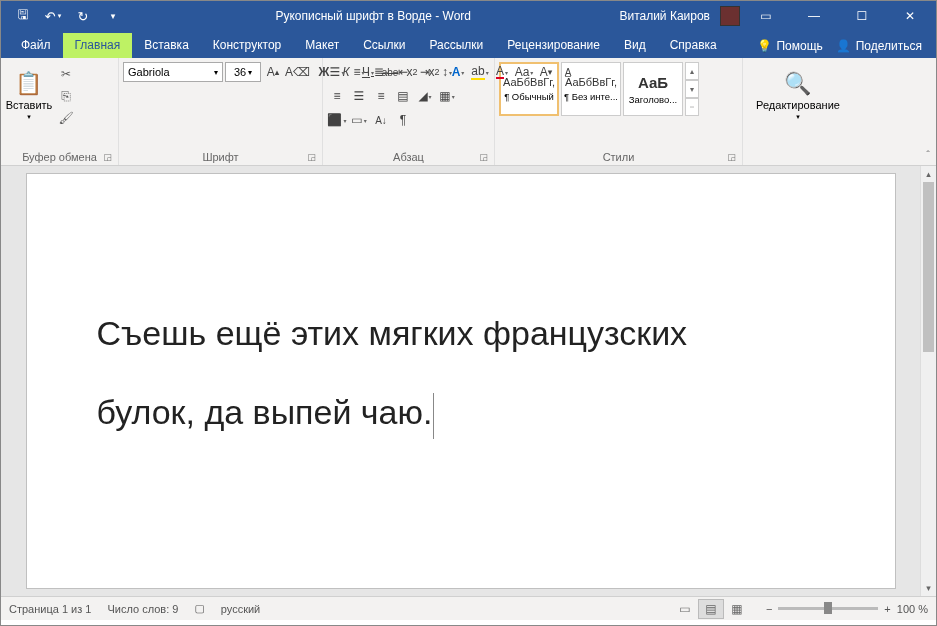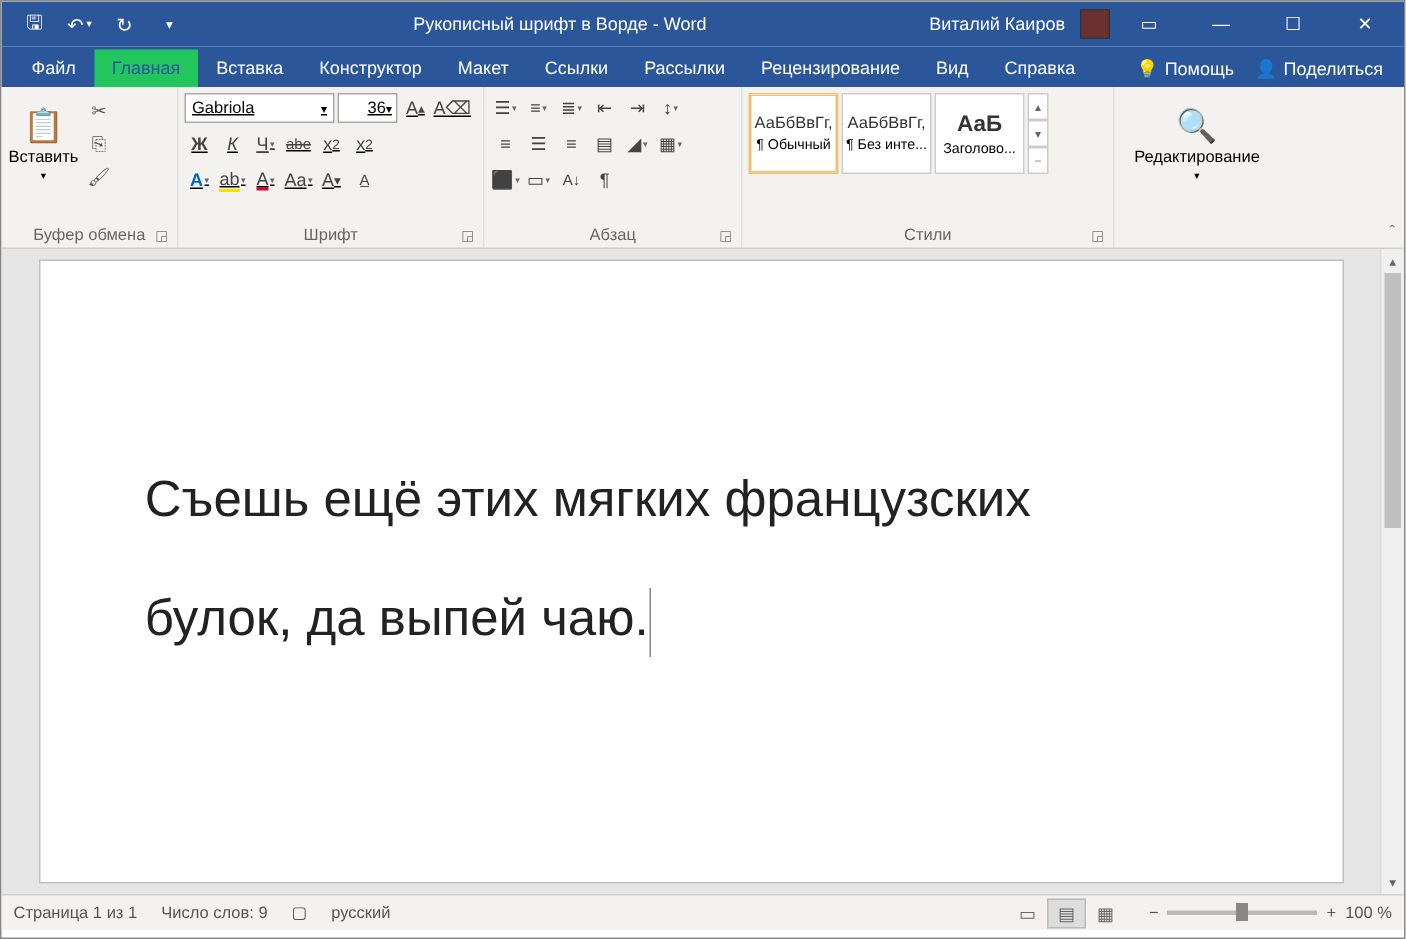--- a/index.html
+++ b/index.html
@@ -9,35 +9,35 @@
 .qat-btn { width:28px; height:28px; display:flex; align-items:center; justify-content:center; color:#fff; font-size:13px; }
 .qat-btn.dd::after { content:"▾"; font-size:7px; margin-left:2px; }
 .title-center { flex:1; text-align:center; }
 .title-right { display:flex; align-items:center; gap:4px; padding-right:4px; }
 .user-name { margin-right:6px;text-align:center; }
 .avatar { width:20px; height:20px; background:#6b3030; border:1px solid #333; }
 .winbtn { width:44px; height:28px; display:flex; align-items:center; justify-content:center; font-size:12px; }
 .menubar { background:#2b579a; height:27px; display:flex; align-items:flex-end; padding-left:8px; color:#fff; font-size:12px;justify-content:center; }
 .mtab { padding:5px 12px 6px; cursor:pointer; }
 .mtab.file { background:transparent; }
-.mtab.active { background:#22c55e; color:#2b579a; }
+.mtab.active { background:#bef264; color:#2b579a; }
 .menubar-right { margin-left:auto; display:flex; align-items:center; gap:14px; padding-right:14px; padding-bottom:5px; }
 .menubar-right span { display:flex; align-items:center; gap:4px; }
 .ribbon { background:#f3f2f1; height:108px; border-bottom:1px solid #d0d0d0; display:flex; position:relative; }
 .rgroup { border-right:1px solid #e0e0e0; display:flex; flex-direction:column; padding:2px 4px 0; }
 .rgroup-body { flex:1; display:flex; align-items:flex-start; gap:2px; padding-top:2px; }
 .rgroup-label { text-align:center; font-size:11px; color:#666; padding:2px 0; position:relative; }
 .rgroup-label .launcher { position:absolute; right:2px; bottom:3px; font-size:9px; color:#777; }
 .bigbtn { display:flex; flex-direction:column; align-items:center; justify-content:center; width:48px; height:68px; font-size:11px; gap:2px; text-align:center; }
 .bigbtn .ic { font-size:22px; }
 .smcol { display:flex; flex-direction:column; gap:2px; padding-top:2px; }
 .smbtn { width:22px; height:20px; display:flex; align-items:center; justify-content:center; font-size:12px; color:#555; }
 .row { display:flex; align-items:center; gap:2px; }
 .font-name { width:100px; height:20px; border:1px solid #aaa; background:#fff; font-size:11px; display:flex; align-items:center; padding:0 4px; justify-content:space-between; }
-.font-size { width:36px; height:20px; border:1px solid #aaa; background:#fff; font-size:11px; display:flex; align-items:center; padding:0 19px; justify-content:space-between; }
+.font-size { width:36px; height:20px; border:1px solid #aaa; background:#fff; font-size:11px; display:flex; align-items:center; padding:0 8px; justify-content:space-between; }
 .fmtbtn { min-width:20px; height:20px; display:flex; align-items:center; justify-content:center; font-size:12px; color:#444; position:relative; }
 .fmtbtn.dd::after { content:"▾"; font-size:6px; margin-left:1px; color:#666; }
 .bold { font-weight:bold; }
 .ital { font-style:italic; }
 .ul { text-decoration:underline; }
 .strike { text-decoration:line-through; }
 .style-box { width:60px; height:54px; border:1px solid #ccc; background:#fff; display:flex; flex-direction:column; align-items:center; justify-content:center; font-size:9.5px; gap:3px; overflow:hidden; }
 .style-box.sel { border-color:#f0c070; box-shadow:inset 0 0 0 1px #f0c070; }
 .style-sample { font-size:11px; color:#333; }
 .style-arrows { display:flex; flex-direction:column; width:14px; }
@@ -114,21 +114,21 @@
       <div class="smcol">
         <div class="smbtn">✂</div>
         <div class="smbtn">⎘</div>
         <div class="smbtn">🖌</div>
       </div>
     </div>
     <div class="rgroup-label"><span>Буфер обмена</span><span class="launcher">◲</span></div>
   </div>
 
   <div class="rgroup" style="width:204px;">
-    <div class="rgroup-body" style="flex-direction:column; gap:4px;text-decoration:underline;">
+    <div class="rgroup-body" style="flex-direction:row; gap:4px;">
       <div class="row">
         <div class="font-name">
             <span>Gabriola</span>
             <span style="font-size:8px;">▾</span>
           </div>
         <div class="font-size">
             <span>36</span>
             <span style="font-size:8px;">▾</span>
           </div>
         <div class="fmtbtn">A<span class="sup">▴</span></div>

